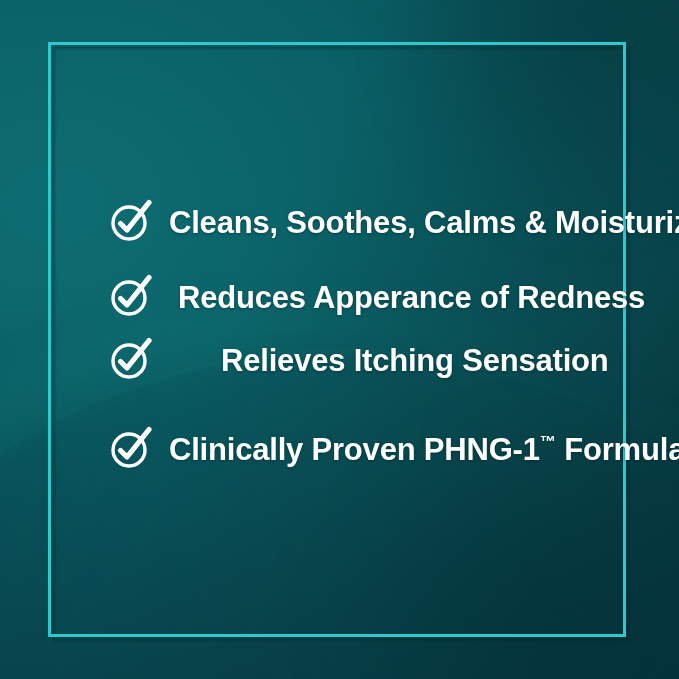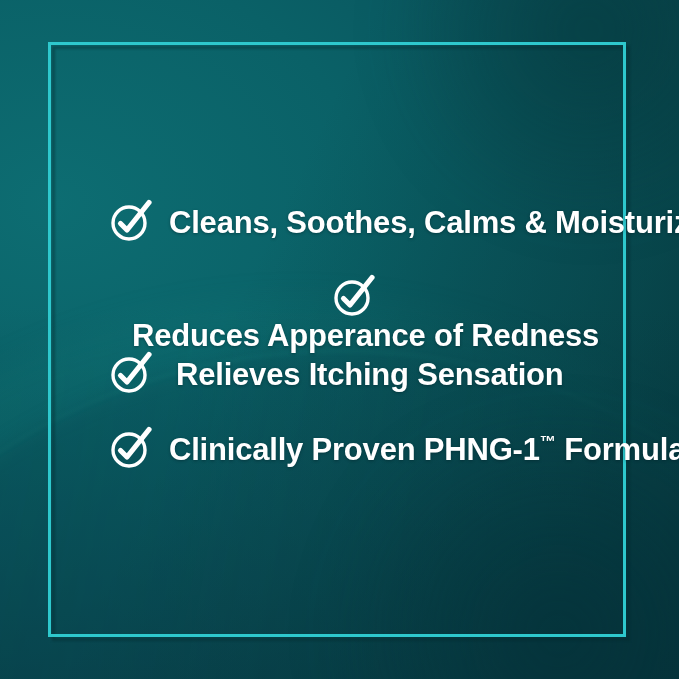--- a/index.html
+++ b/index.html
@@ -116,22 +116,22 @@
     width: 679px;
     height: 679px;
   }
   .feature-row {
     position: absolute;
     display: flex;
     align-items: center;
     left: 108px;
   }
   .feature-row.r0 { top: 198px; }
-  .feature-row.r1 { top: 273px; flex-direction: column; }
-  .feature-row.r2 { top: 350px; }
+  .feature-row.r1 { top: 273px; }
+  .feature-row.r2 { top: 336px; gap: 45px; }
   .feature-row.r3 { top: 425px; }
 
   .check-icon {
     position: relative;
     width: 46px;
     height: 46px;
     flex: 0 0 46px;
   }
   .check-icon svg { display: block; }
 

